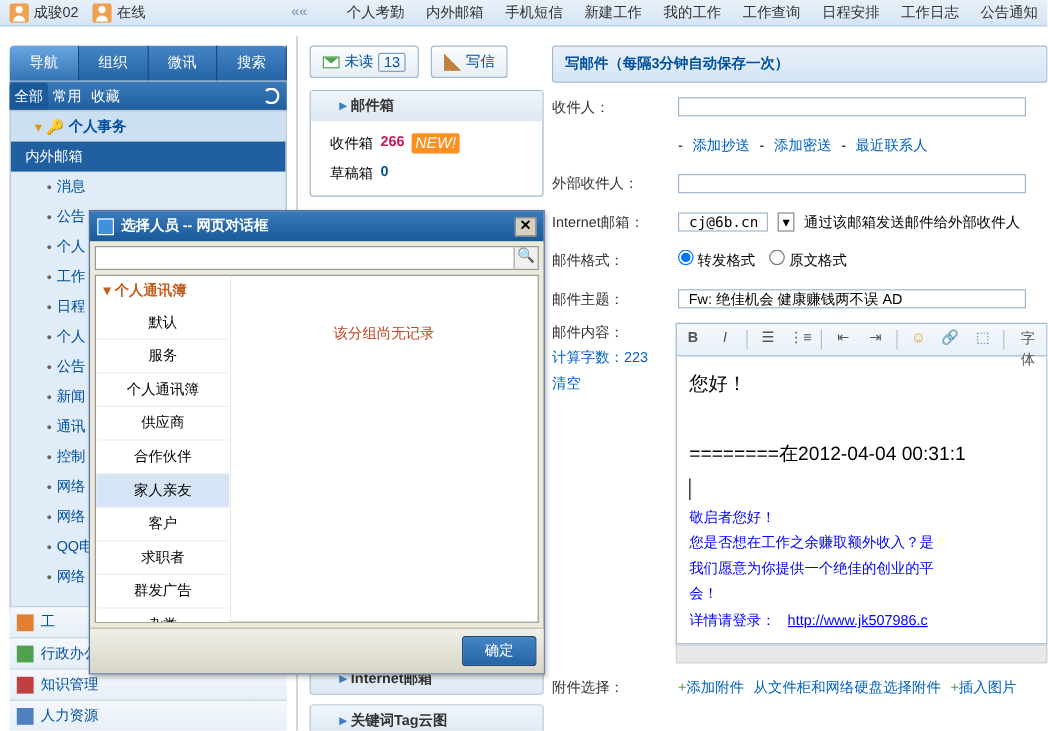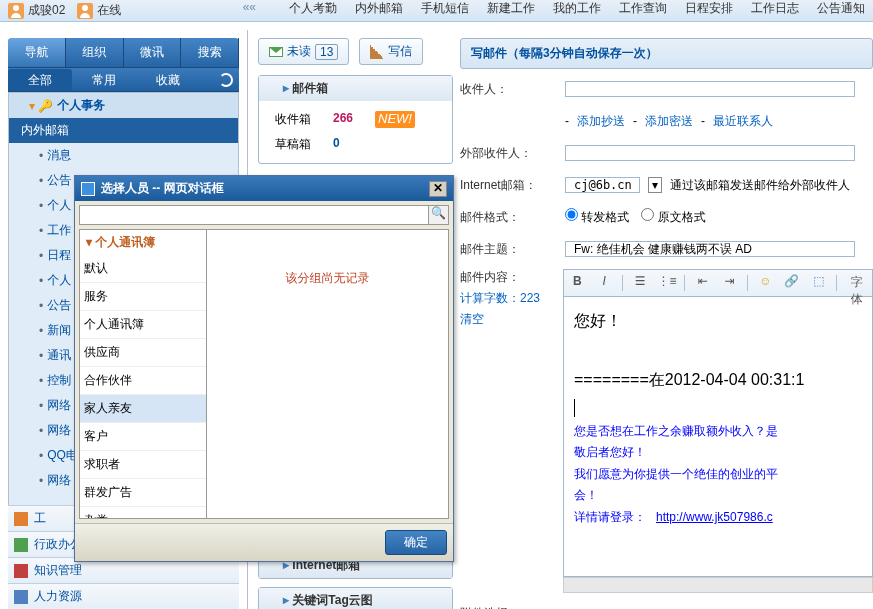--- a/index.html
+++ b/index.html
@@ -1,34 +1,34 @@
 <!DOCTYPE html>
 <html><head>
 <meta charset="utf-8">
 <style>
 * { margin: 0; padding: 0; box-sizing: border-box; font-family: "Microsoft YaHei", SimSun, Arial, sans-serif; font-size: 12px; }
 body { background: #fff; overflow: hidden; width: 873px; height: 609px; position: relative; }
 
 
-.topbar { height: 22px; background: linear-gradient(#e8f0f8, #d5e5f5); border-bottom: 1px solid #a8c8e0; display: flex; padding: 0 8px; }
+.topbar { height: 22px; background: linear-gradient(#e8f0f8, #d5e5f5); border-bottom: 1px solid #a8c8e0; display: flex; align-items: center; padding: 0 8px; }
 .topbar .user { display: flex; align-items: center; gap: 4px; margin-right: 12px; color: #333; }
 .avatar-icon { width: 16px; height: 16px; background: #f0a050; border-radius: 2px; display: inline-block; position: relative; }
 .avatar-icon::before { content: ''; position: absolute; width: 6px; height: 6px; background: #fff; border-radius: 50%; top: 2px; left: 5px; }
 .avatar-icon::after { content: ''; position: absolute; width: 10px; height: 5px; background: #fff; border-radius: 5px 5px 0 0; bottom: 1px; left: 3px; }
 .topbar .nav { margin-left: auto; display: flex; gap: 18px; color: #333; }
 .topbar .nav span { cursor: pointer; }
 .arrows { color: #7090b0; margin-right: 15px; }
 
 
 .left-panel { position: absolute; top: 30px; left: 0; width: 248px; bottom: 0; background: #fff; border-right: 1px solid #b0c0d0; }
 .nav-tabs { height: 30px; background: linear-gradient(#4585c5, #2565a5); display: flex; border-bottom: 1px solid #1a4a7a; margin: 8px 8px 0 8px; border-radius: 4px 4px 0 0; }
 .nav-tabs .tab { flex: 1; text-align: center; line-height: 28px; color: #fff; cursor: pointer; border-right: 1px solid #1a4a7a; }
 .nav-tabs .tab.active { background: linear-gradient(#6aa5e0, #3575b5); border-radius: 4px 0 0 0; }
 .sub-tabs { height: 24px; background: linear-gradient(#3a7aba, #2060a0); display: flex; margin: 0 8px; border-bottom: 1px solid #1a4a7a; color: #fff; align-items: center; }
-.sub-tabs .stab { padding: 0 20px; line-height: 22px; cursor: pointer; }
+.sub-tabs .stab { padding: 0 4px; line-height: 22px; cursor: pointer; }
 .sub-tabs .stab.active { background: #1a5a9a; border-radius: 3px 3px 0 0; }
 .sub-tabs .refresh { margin-left: auto; margin-right: 6px; width: 14px; height: 14px; border: 2px solid #fff; border-radius: 50%; border-left-color: transparent; cursor: pointer; }
 
 .tree { margin: 0 8px; background: #e0ecf8; border: 1px solid #b0c0d0; height: 420px; overflow: hidden; }
 .tree-item { padding: 4px 8px 4px 20px; color: #0050a0; cursor: pointer; display: flex; align-items: center; gap: 4px; }
 .tree-item.selected { background: #2060a0; color: #fff; padding-left: 12px; }
 .tree-item.sub { padding-left: 30px; }
 .bullet { color: #666; }
 
 .bottom-nav { position: absolute; bottom: 0; left: 8px; right: 8px; }
@@ -41,59 +41,59 @@
 
 
 .mid-panel { position: absolute; top: 38px; left: 258px; width: 195px; }
 .mid-btns { display: flex; gap: 10px; margin-bottom: 10px; }
 .mbtn { border: 1px solid #a0b8d0; background: linear-gradient(#fcfdfe, #e5eef7); padding: 4px 10px; border-radius: 3px; cursor: pointer; display: flex; align-items: center; gap: 4px; color: #0050a0; }
 .count-badge { border: 1px solid #80a0c0; padding: 0 4px; border-radius: 2px; color: #0050a0; }
 .folder-box { border: 1px solid #a0b8d0; border-radius: 3px; margin-bottom: 8px; }
 .folder-head { background: linear-gradient(#f0f5fa, #dde8f3); padding: 4px 24px; font-weight: bold; color: #333; cursor: pointer; }
 .folder-head::before { content: '▸ '; color: #4080c0; }
 .folder-body { padding: 6px 0; }
-.folder-row { padding: 4px 16px; cursor: pointer; display: flex; gap: 22px; }
+.folder-row { padding: 4px 16px; cursor: pointer; display: flex; gap: 6px; }
 .new-tag { background: #ff9020; color: #fff; font-size: 13px; padding: 0 3px; border-radius: 2px; font-style: italic; }
 
 
 .right-panel { position: absolute; top: 38px; left: 460px; right: 0; bottom: 0; }
 .compose-head { background: linear-gradient(#e8f0f8, #d5e5f5); border: 1px solid #a0b8d0; padding: 6px 10px; font-weight: bold; color: #0050a0; border-radius: 3px; margin-bottom: 8px; }
 .form-row { display: flex; align-items: center; margin-bottom: 8px; min-height: 24px; }
 .form-label { width: 105px; text-align: left; color: #333; }
 .form-content { flex: 1; display: flex; align-items: center; gap: 8px; flex-wrap: wrap; }
 input[type=text].field { border: 1px solid #a0b8d0; padding: 2px 8px; height: 16px; }
 .btn-gray { background: linear-gradient(#f8f8f8, #e0e0e0); border: 1px solid #999; padding: 2px 8px; cursor: pointer; border-radius: 2px; }
 .link { color: #0060c0; cursor: pointer; }
 .radio-group { display: flex; gap: 12px; align-items: center; }
 
 .editor-toolbar { border: 1px solid #a0b8d0; background: linear-gradient(#f5f8fc, #e8f0f8); padding: 4px; display: flex; gap: 8px; align-items: center; }
 .tb-btn { width: 20px; height: 18px; cursor: pointer; text-align: center; color: #555; }
 .tb-sep { width: 1px; height: 16px; background: #b0c0d0; }
-.editor-body { border: 1px solid #a0b8d0; border-top: none; height: 280px; padding: 10px; overflow: auto; font-family: SimSun; font-size: 14px; line-height: 1.8; }
+.editor-body { border: 1px solid #a0b8d0; border-top: none; height: 240px; padding: 10px; overflow: auto; font-family: SimSun; font-size: 14px; line-height: 1.8; }
 .editor-body .greeting { color: #000; font-size: 16px; }
 .editor-body .divider-line { color: #000; font-size: 16px; margin-top: 30px; }
 .editor-body .cursor-line { border-left: 1px solid #000; height: 18px; margin: 4px 0; }
 .editor-body .blue-text { color: #0000ff; }
 .editor-body .blue-text a { color: #0000ff; text-decoration: underline; }
 .sbar { height: 16px; background: #e8e8e8; border: 1px solid #ccc; }
 
 
 .dialog { position: absolute; top: 175px; left: 74px; width: 380px; background: #ece9d8; border: 1px solid #5070a0; box-shadow: 2px 2px 4px rgba(0,0,0,0.3); }
 .dialog-title { background: linear-gradient(#3a7aba, #1a5a9a); color: #fff; padding: 4px 6px; display: flex; align-items: center; gap: 6px; font-weight: bold; }
 .dialog-title .dicon { width: 14px; height: 14px; background: #4090e0; border: 1px solid #fff; }
 .dialog-close { margin-left: auto; width: 18px; height: 16px; background: #d5d0c0; border: 1px solid #888; text-align: center; line-height: 12px; cursor: pointer; color: #000; font-weight: bold; }
 .dialog-body { padding: 4px; }
 .dialog-search { display: flex; margin-bottom: 4px; }
 .dialog-search input { flex: 1; border: 1px solid #999; background: #fff; padding: 2px; height: 20px; }
 .dialog-search .sicon { width: 20px; border: 1px solid #999; border-left: none; background: #f0f0f0; text-align: center; cursor: pointer; color: #888; }
 .dialog-cols { display: flex; height: 290px; }
-.dialog-left { width: 128px; border: 1px solid #999; background: #fff; overflow-y: scroll; }
+.dialog-left { width: 113px; border: 1px solid #999; background: #fff; overflow-y: scroll; }
 .dl-head { padding: 4px 6px; color: #c06020; font-weight: bold; cursor: pointer; }
 .dl-head::before { content: '▾ '; }
-.dl-item { padding: 5px 4px; text-align: left; cursor: pointer; border-bottom: 1px solid #eee; }
+.dl-item { padding: 5px 4px; text-align: center; cursor: pointer; border-bottom: 1px solid #eee; }
 .dl-item.selected { background: #d5e5f5; }
 .dialog-right { flex: 1; border: 1px solid #999; border-left: none; background: #fff; padding: 40px 10px; text-align: center; color: #c04020; }
 .dialog-footer { background: linear-gradient(#f0f0e8, #d8d5c5); padding: 6px; text-align: right; border-top: 1px solid #bbb; }
 .dialog-ok { background: linear-gradient(#4585c5, #2565a5); color: #fff; border: 1px solid #1a4a7a; padding: 3px 18px; cursor: pointer; border-radius: 3px; }
 
 .micon { width: 14px; height: 10px; background: #fff; border: 1px solid #50a050; display: inline-block; position: relative; }
 .micon::before { content: ''; position: absolute; width: 0; height: 0; border-left: 6px solid transparent; border-right: 6px solid transparent; border-top: 5px solid #50a050; top: 0; left: 0; }
 .pen-icon { width: 14px; height: 14px; display: inline-block; background: linear-gradient(45deg, #c08040 50%, transparent 50%); }
 </style>
 </head>
@@ -281,32 +281,37 @@
         <span class="tb-btn" style="color:#50a050;">🔗</span>
         <span class="tb-btn" style="color:#5080c0;">⬚</span>
         <span class="tb-sep"></span>
         <span class="tb-btn" style="width:auto;">字体</span>
       </div>
       <div class="editor-body">
         <div class="greeting">您好！</div>
         <div class="divider-line">========在2012-04-04 00:31:1</div>
         <div class="cursor-line"></div>
         <div class="blue-text">
+          <div>敬启者您好！</div>
           <div>您是否想在工作之余赚取额外收入？是</div>
-          <div>敬启者您好！</div>
           <div>我们愿意为你提供一个绝佳的创业的平</div>
           <div>会！</div>
           <div><span>详情请登录：</span>&nbsp;&nbsp;&nbsp;<a>http://www.jk507986.c</a></div>
         </div>
       </div>
       <div class="sbar"></div>
     </div>
   </div>
   <div class="form-row">
     <div class="form-label">附件选择：</div>
+    <div class="form-content">
+      <span class="link"><span style="color:#50a050;">+</span><span>添加附件</span></span>
+      <span class="link">从文件柜和网络硬盘选择附件</span>
+      <span class="link"><span style="color:#50a050;">+</span><span>插入图片</span></span>
+    </div>
   </div>
 
 </div>
 
 <div class="dialog">
   <div class="dialog-title">
     <span class="dicon"></span>
     <span>选择人员 -- 网页对话框</span>
     <span class="dialog-close">✕</span>
   </div>

